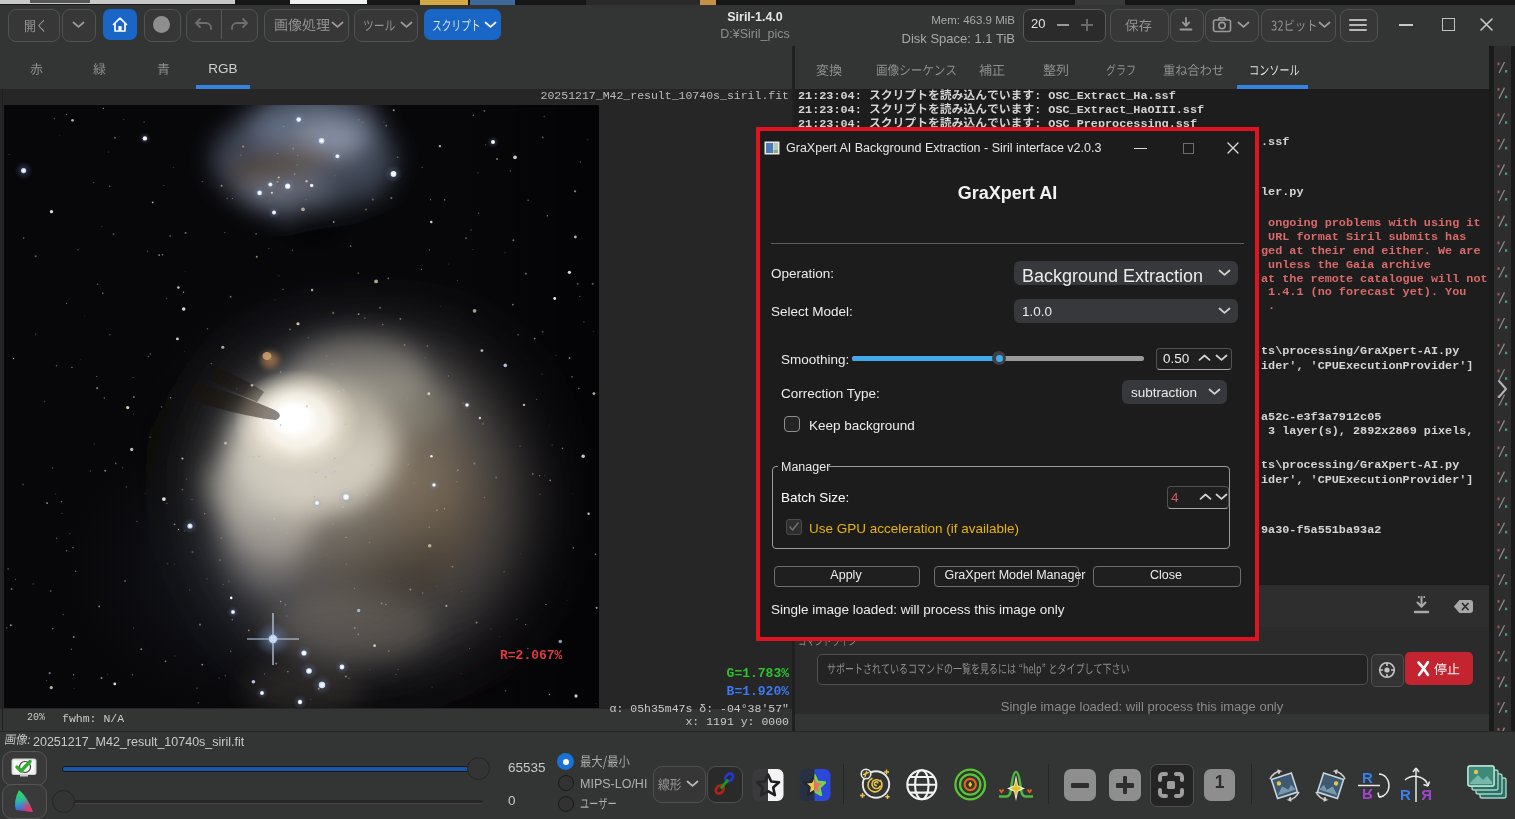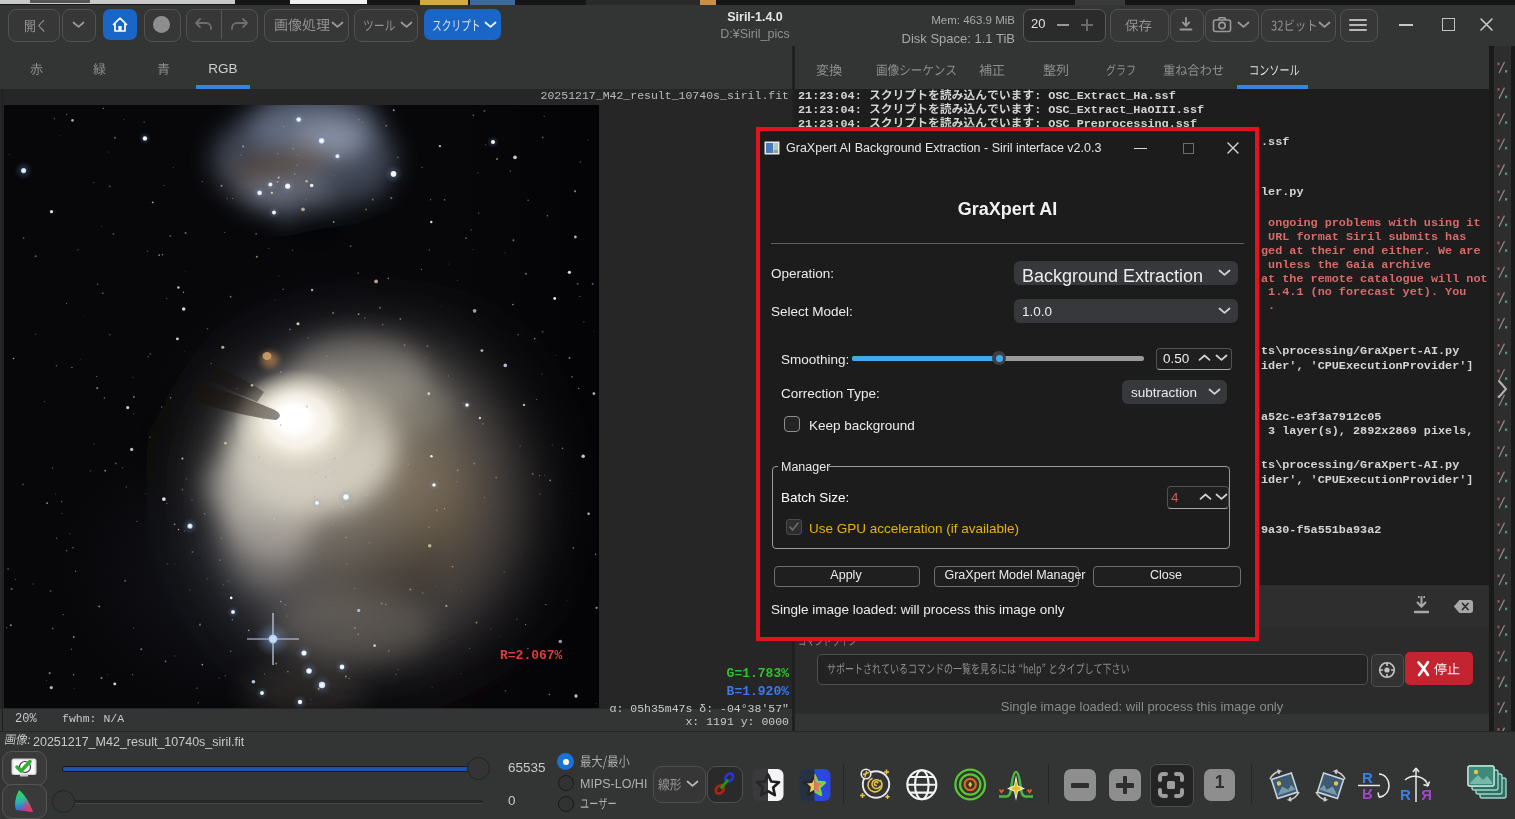--- a/index.html
+++ b/index.html
@@ -655,21 +655,21 @@
       <circle cx="229" cy="507" r="2.0" fill="#cdd9ee"></circle>
       <circle cx="229" cy="507" r="1.1" fill="#ffffff"></circle>
 <path d="M269 508 V560 M243 534 H295" stroke="#cfe0f8" stroke-width="1.2" opacity="0.95"></path>
 <ellipse cx="269" cy="534" rx="20" ry="18" fill="url(#starhalo)" opacity="0.45"></ellipse>
 </svg>
 <div class="t mono" style="left:500px;top:648px;width:289px;text-align:left;font-size:13px;font-weight:bold;color:#e03c3c">R=2.067%</div>
 <div class="t mono" style="left:500px;top:666px;width:289px;text-align:right;font-size:13px;font-weight:bold;color:#2ec22e">G=1.783%</div>
 <div class="t mono" style="left:500px;top:684px;width:289px;text-align:right;font-size:13px;font-weight:bold;color:#3c78f0">B=1.920%</div>
 <div class="t mono" style="left:420px;top:702px;width:369px;text-align:right;font-size:11.5px;color:#c9c9c9">α: 05h35m47s δ: -04°38'57"</div>
 <div class="t mono" style="left:420px;top:714.5px;width:369px;text-align:right;font-size:11.5px;color:#c9c9c9">x: 1191 y: 0000</div>
-<div class="t mono" style="left:15px;top:712px;font-size:12px;color:#c9c9c9">20%</div>
+<div class="t mono" style="left:27px;top:712px;font-size:10px;color:#c9c9c9">20%</div>
 <div class="t mono" style="left:62px;top:712px;font-size:11.5px;color:#c9c9c9">fwhm: N/A</div>
 <div class="abs" style="left:792px;top:46px;width:3px;height:685px;background:#202020"></div>
 <svg style="position:absolute;left:814px;top:60.0px;overflow:visible" width="30" height="20" viewBox="-2 -14.95 30 20">
       <path d="M9.4 -7.7C10.2 -6.9 11.2 -5.8 11.6 -5.1L12.5 -5.6C12.0 -6.3 11.0 -7.4 10.1 -8.1ZM2.8 -8.0C2.4 -7.2 1.5 -6.3 0.6 -5.7C0.8 -5.6 1.1 -5.3 1.3 -5.2C2.2 -5.8 3.2 -6.8 3.7 -7.8ZM6.0 -10.9V-9.6H0.8V-8.7H5.0V-8.7C5.0 -7.6 4.8 -6.1 3.0 -5.0C3.2 -4.8 3.5 -4.5 3.7 -4.3C5.7 -5.6 5.9 -7.3 5.9 -8.6V-8.7H7.7V-5.9C7.7 -5.7 7.7 -5.7 7.5 -5.7C7.4 -5.7 6.8 -5.7 6.1 -5.7C6.3 -5.4 6.4 -5.1 6.4 -4.8C7.3 -4.8 7.9 -4.8 8.2 -5.0C8.6 -5.1 8.7 -5.4 8.7 -5.8V-8.7H12.2V-9.6H7.0V-10.9ZM5.1 -5.0C4.4 -4.0 2.9 -2.9 0.9 -2.1C1.1 -2.0 1.4 -1.6 1.5 -1.4C2.4 -1.8 3.2 -2.2 3.8 -2.7C4.3 -2.0 4.9 -1.4 5.6 -1.0C4.1 -0.4 2.4 0.0 0.6 0.2C0.8 0.4 1.0 0.8 1.1 1.1C3.0 0.8 4.9 0.3 6.5 -0.4C8.0 0.4 9.8 0.8 11.9 1.1C12.1 0.8 12.3 0.4 12.5 0.2C10.6 0.0 8.9 -0.4 7.5 -0.9C8.7 -1.6 9.7 -2.5 10.3 -3.7L9.7 -4.1L9.5 -4.1H5.5C5.7 -4.3 5.9 -4.6 6.1 -4.8ZM4.5 -3.2 4.6 -3.2H8.9C8.3 -2.5 7.5 -1.9 6.6 -1.4C5.7 -1.9 5.0 -2.5 4.5 -3.2Z M18.9 -7.9H18.8C19.2 -8.3 19.5 -8.7 19.8 -9.1H22.0C21.8 -8.7 21.5 -8.2 21.3 -7.9ZM15.2 -10.9V-8.3H13.5V-7.4H15.2V-4.7L13.4 -4.2L13.6 -3.2L15.2 -3.7V-0.1C15.2 0.1 15.1 0.1 14.9 0.1C14.8 0.2 14.3 0.2 13.7 0.1C13.8 0.4 14.0 0.8 14.0 1.0C14.8 1.1 15.3 1.0 15.6 0.9C16.0 0.7 16.1 0.4 16.1 -0.1V-4.0L17.5 -4.5L17.4 -5.4L16.1 -5.0V-7.4H17.4C17.6 -7.3 17.7 -7.1 17.8 -7.0L18.1 -7.2V-3.6H18.9V-5.1C19.1 -5.0 19.3 -4.7 19.4 -4.5C20.5 -5.0 20.8 -5.8 20.9 -7.0H21.8V-5.8C21.8 -5.1 22.0 -4.9 22.8 -4.9C22.9 -4.9 23.7 -4.9 23.9 -4.9H24.0V-3.6H24.9V-7.9H22.2C22.6 -8.4 23.0 -9.0 23.2 -9.6L22.6 -10.0L22.4 -9.9H20.3C20.4 -10.2 20.5 -10.5 20.6 -10.8L19.7 -10.9C19.4 -9.9 18.6 -8.7 17.5 -7.8V-8.3H16.1V-10.9ZM18.9 -5.1V-7.0H20.2C20.1 -6.1 19.8 -5.5 18.9 -5.1ZM22.6 -7.0H24.0V-5.7C24.0 -5.6 23.9 -5.6 23.8 -5.6C23.6 -5.6 23.0 -5.6 22.9 -5.6C22.6 -5.6 22.6 -5.6 22.6 -5.8ZM20.9 -4.3C20.9 -3.8 20.9 -3.4 20.8 -3.1H17.3V-2.2H20.6C20.1 -1.0 19.1 -0.1 16.9 0.3C17.1 0.5 17.3 0.8 17.4 1.1C19.7 0.5 20.8 -0.4 21.3 -1.8C22.0 -0.3 23.2 0.6 25.0 1.0C25.1 0.8 25.3 0.4 25.5 0.2C23.8 -0.1 22.7 -1.0 22.1 -2.2H25.4V-3.1H21.7C21.8 -3.4 21.8 -3.8 21.8 -4.3Z" fill="#8f8f8f"></path>
     </svg>
 <svg style="position:absolute;left:874px;top:60.0px;overflow:visible" width="85" height="20" viewBox="-2 -14.95 85 20">
       <path d="M10.9 -7.9V-0.7H2.1V-7.9H1.2V1.0H2.1V0.2H10.9V1.0H11.9V-7.9ZM3.3 -7.7V-1.8H9.6V-7.7H6.9V-9.2H12.3V-10.1H0.8V-9.2H6.0V-7.7ZM4.2 -4.4H6.0V-2.7H4.2ZM6.9 -4.4H8.7V-2.7H6.9ZM4.2 -6.9H6.0V-5.2H4.2ZM6.9 -6.9H8.7V-5.2H6.9Z M19.2 -9.3H21.7C21.5 -9.0 21.2 -8.6 21.0 -8.4H18.4C18.7 -8.7 18.9 -9.0 19.2 -9.3ZM24.7 -5.1C24.2 -4.6 23.5 -4.0 22.9 -3.6C22.6 -4.2 22.4 -4.8 22.3 -5.4H25.0V-8.4H22.1C22.4 -8.8 22.8 -9.3 23.0 -9.7L22.4 -10.1L22.2 -10.1H19.7L20.1 -10.7L19.1 -10.9C18.6 -9.9 17.6 -8.6 16.3 -7.7C16.5 -7.6 16.8 -7.3 17.0 -7.1L17.4 -7.4V-5.4H19.8C18.9 -4.9 17.7 -4.4 16.6 -4.0C16.8 -3.9 17.0 -3.5 17.1 -3.4C17.9 -3.6 18.8 -4.0 19.6 -4.5C19.8 -4.3 20.0 -4.1 20.2 -3.9C19.3 -3.2 17.8 -2.5 16.7 -2.2C16.9 -2.0 17.1 -1.7 17.2 -1.5C18.3 -1.9 19.6 -2.7 20.6 -3.4C20.7 -3.1 20.9 -2.8 21.0 -2.6C19.9 -1.6 18.0 -0.5 16.4 -0.0C16.7 0.2 16.9 0.5 17.0 0.7C18.4 0.2 20.0 -0.8 21.2 -1.7C21.3 -0.9 21.1 -0.2 20.8 0.0C20.6 0.2 20.3 0.2 20.0 0.2C19.7 0.2 19.3 0.2 18.9 0.2C19.1 0.4 19.1 0.8 19.2 1.0C19.5 1.0 19.9 1.1 20.2 1.1C20.7 1.0 21.0 1.0 21.4 0.6C22.5 -0.2 22.5 -3.1 20.3 -4.9C20.6 -5.1 20.8 -5.3 21.1 -5.4H21.4C22.0 -2.8 23.2 -0.6 24.9 0.5C25.1 0.2 25.4 -0.1 25.6 -0.3C24.6 -0.8 23.8 -1.8 23.2 -2.9C23.9 -3.3 24.7 -3.9 25.4 -4.5ZM18.3 -7.6H20.7V-6.2H18.3ZM21.6 -7.6H24.0V-6.2H21.6ZM16.0 -10.9C15.4 -8.8 14.4 -6.8 13.2 -5.5C13.4 -5.3 13.7 -4.8 13.7 -4.5C14.2 -5.1 14.6 -5.6 15.0 -6.3V1.0H15.9V-8.0C16.3 -8.9 16.7 -9.7 16.9 -10.6Z M29.9 -10.0 29.3 -9.1C30.1 -8.7 31.5 -7.7 32.1 -7.3L32.7 -8.2C32.2 -8.6 30.7 -9.6 29.9 -10.0ZM28.0 -0.7 28.6 0.4C29.8 0.1 31.6 -0.5 32.9 -1.2C34.9 -2.5 36.8 -4.1 37.9 -5.9L37.2 -7.0C36.2 -5.1 34.5 -3.4 32.3 -2.2C31.0 -1.5 29.4 -0.9 28.0 -0.7ZM27.9 -7.1 27.4 -6.2C28.2 -5.8 29.6 -4.9 30.2 -4.4L30.8 -5.3C30.2 -5.7 28.7 -6.6 27.9 -7.1Z M40.3 -5.6V-4.4C40.7 -4.4 41.4 -4.4 42.1 -4.4C43.1 -4.4 48.3 -4.4 49.3 -4.4C49.9 -4.4 50.4 -4.4 50.7 -4.4V-5.6C50.4 -5.6 49.9 -5.6 49.3 -5.6C48.3 -5.6 43.1 -5.6 42.1 -5.6C41.4 -5.6 40.7 -5.6 40.3 -5.6Z M57.4 -10.0 56.1 -10.3C56.1 -10.0 56.0 -9.6 55.9 -9.3C55.8 -8.8 55.5 -8.1 55.2 -7.4C54.7 -6.6 53.8 -5.3 52.9 -4.6L53.9 -4.0C54.7 -4.7 55.5 -5.8 56.1 -6.8H59.4C59.2 -3.5 57.8 -1.8 56.5 -0.8C56.2 -0.6 55.8 -0.4 55.5 -0.2L56.6 0.5C58.8 -0.9 60.3 -3.1 60.5 -6.8H62.7C63.0 -6.8 63.5 -6.8 63.9 -6.8V-7.9C63.5 -7.8 63.0 -7.8 62.7 -7.8H56.5C56.7 -8.3 56.9 -8.8 57.0 -9.1C57.1 -9.4 57.3 -9.8 57.4 -10.0Z M68.0 -9.5 67.2 -8.7C68.2 -8.1 69.8 -6.7 70.4 -6.0L71.3 -6.8C70.5 -7.6 68.9 -8.9 68.0 -9.5ZM66.8 -0.8 67.5 0.2C69.7 -0.2 71.3 -0.9 72.6 -1.8C74.6 -3.0 76.1 -4.8 77.0 -6.4L76.4 -7.5C75.6 -5.9 74.0 -4.0 72.0 -2.7C70.8 -1.9 69.1 -1.2 66.8 -0.8Z M88.4 -8.7 87.7 -9.2C87.5 -9.1 87.2 -9.1 86.8 -9.1C86.3 -9.1 82.3 -9.1 81.7 -9.1C81.4 -9.1 80.6 -9.2 80.4 -9.2V-8.0C80.6 -8.0 81.3 -8.1 81.7 -8.1C82.2 -8.1 86.3 -8.1 86.8 -8.1C86.5 -7.0 85.5 -5.4 84.7 -4.4C83.3 -3.0 81.4 -1.4 79.3 -0.6L80.1 0.3C82.1 -0.6 83.8 -2.0 85.2 -3.5C86.5 -2.3 87.9 -0.8 88.8 0.4L89.7 -0.4C88.8 -1.5 87.3 -3.1 85.9 -4.3C86.8 -5.5 87.6 -7.0 88.1 -8.1C88.2 -8.3 88.3 -8.6 88.4 -8.7Z" fill="#8f8f8f" transform="scale(0.89 1)"></path>
     </svg>
 <svg style="position:absolute;left:977px;top:60.0px;overflow:visible" width="30" height="20" viewBox="-2 -14.95 30 20">
       <path d="M9.8 -10.3C10.5 -9.9 11.3 -9.4 11.7 -9.0L12.2 -9.6C11.8 -10.0 11.0 -10.5 10.3 -10.8ZM11.2 -6.1V-4.7H9.3V-6.1ZM8.4 -10.9V-9.0H5.2V-8.2H8.4V-6.9H5.6V1.0H6.5V-1.7H8.4V1.0H9.3V-1.7H11.2V0.0C11.2 0.2 11.2 0.2 11.0 0.2C10.9 0.2 10.5 0.2 10.0 0.2C10.2 0.4 10.3 0.8 10.3 1.1C11.0 1.1 11.5 1.0 11.8 0.9C12.1 0.7 12.2 0.5 12.2 0.0V-6.9H9.3V-8.2H12.4V-9.0H9.3V-10.9ZM11.2 -3.9V-2.5H9.3V-3.9ZM6.5 -3.9H8.4V-2.5H6.5ZM6.5 -4.7V-6.1H8.4V-4.7ZM4.8 -6.1C4.6 -5.7 4.3 -5.1 4.0 -4.7L3.5 -5.3C4.0 -6.2 4.5 -7.2 4.9 -8.2L4.4 -8.5L4.2 -8.5H3.3V-10.9H2.4V-8.5H0.7V-7.6H3.7C3.0 -5.8 1.7 -4.1 0.4 -3.1C0.5 -2.9 0.8 -2.4 0.9 -2.2C1.4 -2.6 1.9 -3.2 2.4 -3.8V1.1H3.3V-4.4C3.8 -3.7 4.3 -3.0 4.5 -2.6L5.1 -3.2L4.4 -4.2C4.7 -4.6 5.1 -5.1 5.4 -5.6Z M15.4 -6.6V-0.5H13.7V0.5H25.4V-0.5H20.3V-4.6H24.4V-5.5H20.3V-9.0H24.9V-10.0H14.2V-9.0H19.3V-0.5H16.4V-6.6Z" fill="#8f8f8f"></path>
@@ -1056,21 +1056,21 @@
 <rect x="2" y="2" width="7" height="10" fill="#4a7ab8"></rect>
       <rect x="9.5" y="2" width="4.5" height="6" fill="#b8c8b8"></rect>
 <rect x="9.5" y="8.5" width="4.5" height="3.5" fill="#88a888"></rect>
     </svg>
 <div class="t" style="left:786px;top:141px;font-size:12.5px;color:#e6e6e6">GraXpert AI Background Extraction - Siril interface v2.0.3</div>
 <div class="abs" style="left:1134px;top:147.5px;width:13px;height:1.6px;background:#d8d8d8"></div>
 <div class="abs" style="left:1183px;top:142.5px;width:9px;height:9px;border:1.4px solid #6e6e6e"></div>
 <svg class="abs" style="left:1226px;top:141px" width="14" height="14" viewBox="0 0 14 14">
 <path d="M2 2 L12 12 M12 2 L2 12" stroke="#d8d8d8" stroke-width="1.4" stroke-linecap="round"></path>
     </svg>
-<div class="t" style="left:760px;top:199px;width:495px;text-align:center;font-size:18px;font-weight:bold;color:#f2f2f2">GraXpert AI</div>
+<div class="t" style="left:760px;top:183px;width:495px;text-align:center;font-size:18px;font-weight:bold;color:#f2f2f2">GraXpert AI</div>
 <div class="abs" style="left:771px;top:243px;width:473px;height:1px;background:#5f5f5f"></div>
 <div class="t" style="left:771px;top:266px;font-size:13.5px;color:#ececec">Operation:</div>
 <div class="abs" style="left:1014px;top:261px;width:224px;height:24px;background:#36383b;border-radius:6px"></div>
 <div class="t" style="left:1022px;top:266px;font-size:18px;color:#ececec">Background Extraction</div>
 <svg class="abs" style="left:1217.5px;top:268.8px" width="13" height="8">
       <path d="M1.5 1.5 L6.5 5.9 L11.5 1.5" fill="none" stroke="#d0d0d0" stroke-width="1.8" stroke-linecap="round" stroke-linejoin="round"></path>
     </svg>
 <div class="t" style="left:771px;top:304px;font-size:13.5px;color:#ececec">Select Model:</div>
 <div class="abs" style="left:1014px;top:299px;width:224px;height:24px;background:#36383b;border-radius:6px"></div>
 <div class="t" style="left:1022px;top:304px;font-size:13.5px;color:#ececec">1.0.0</div>

